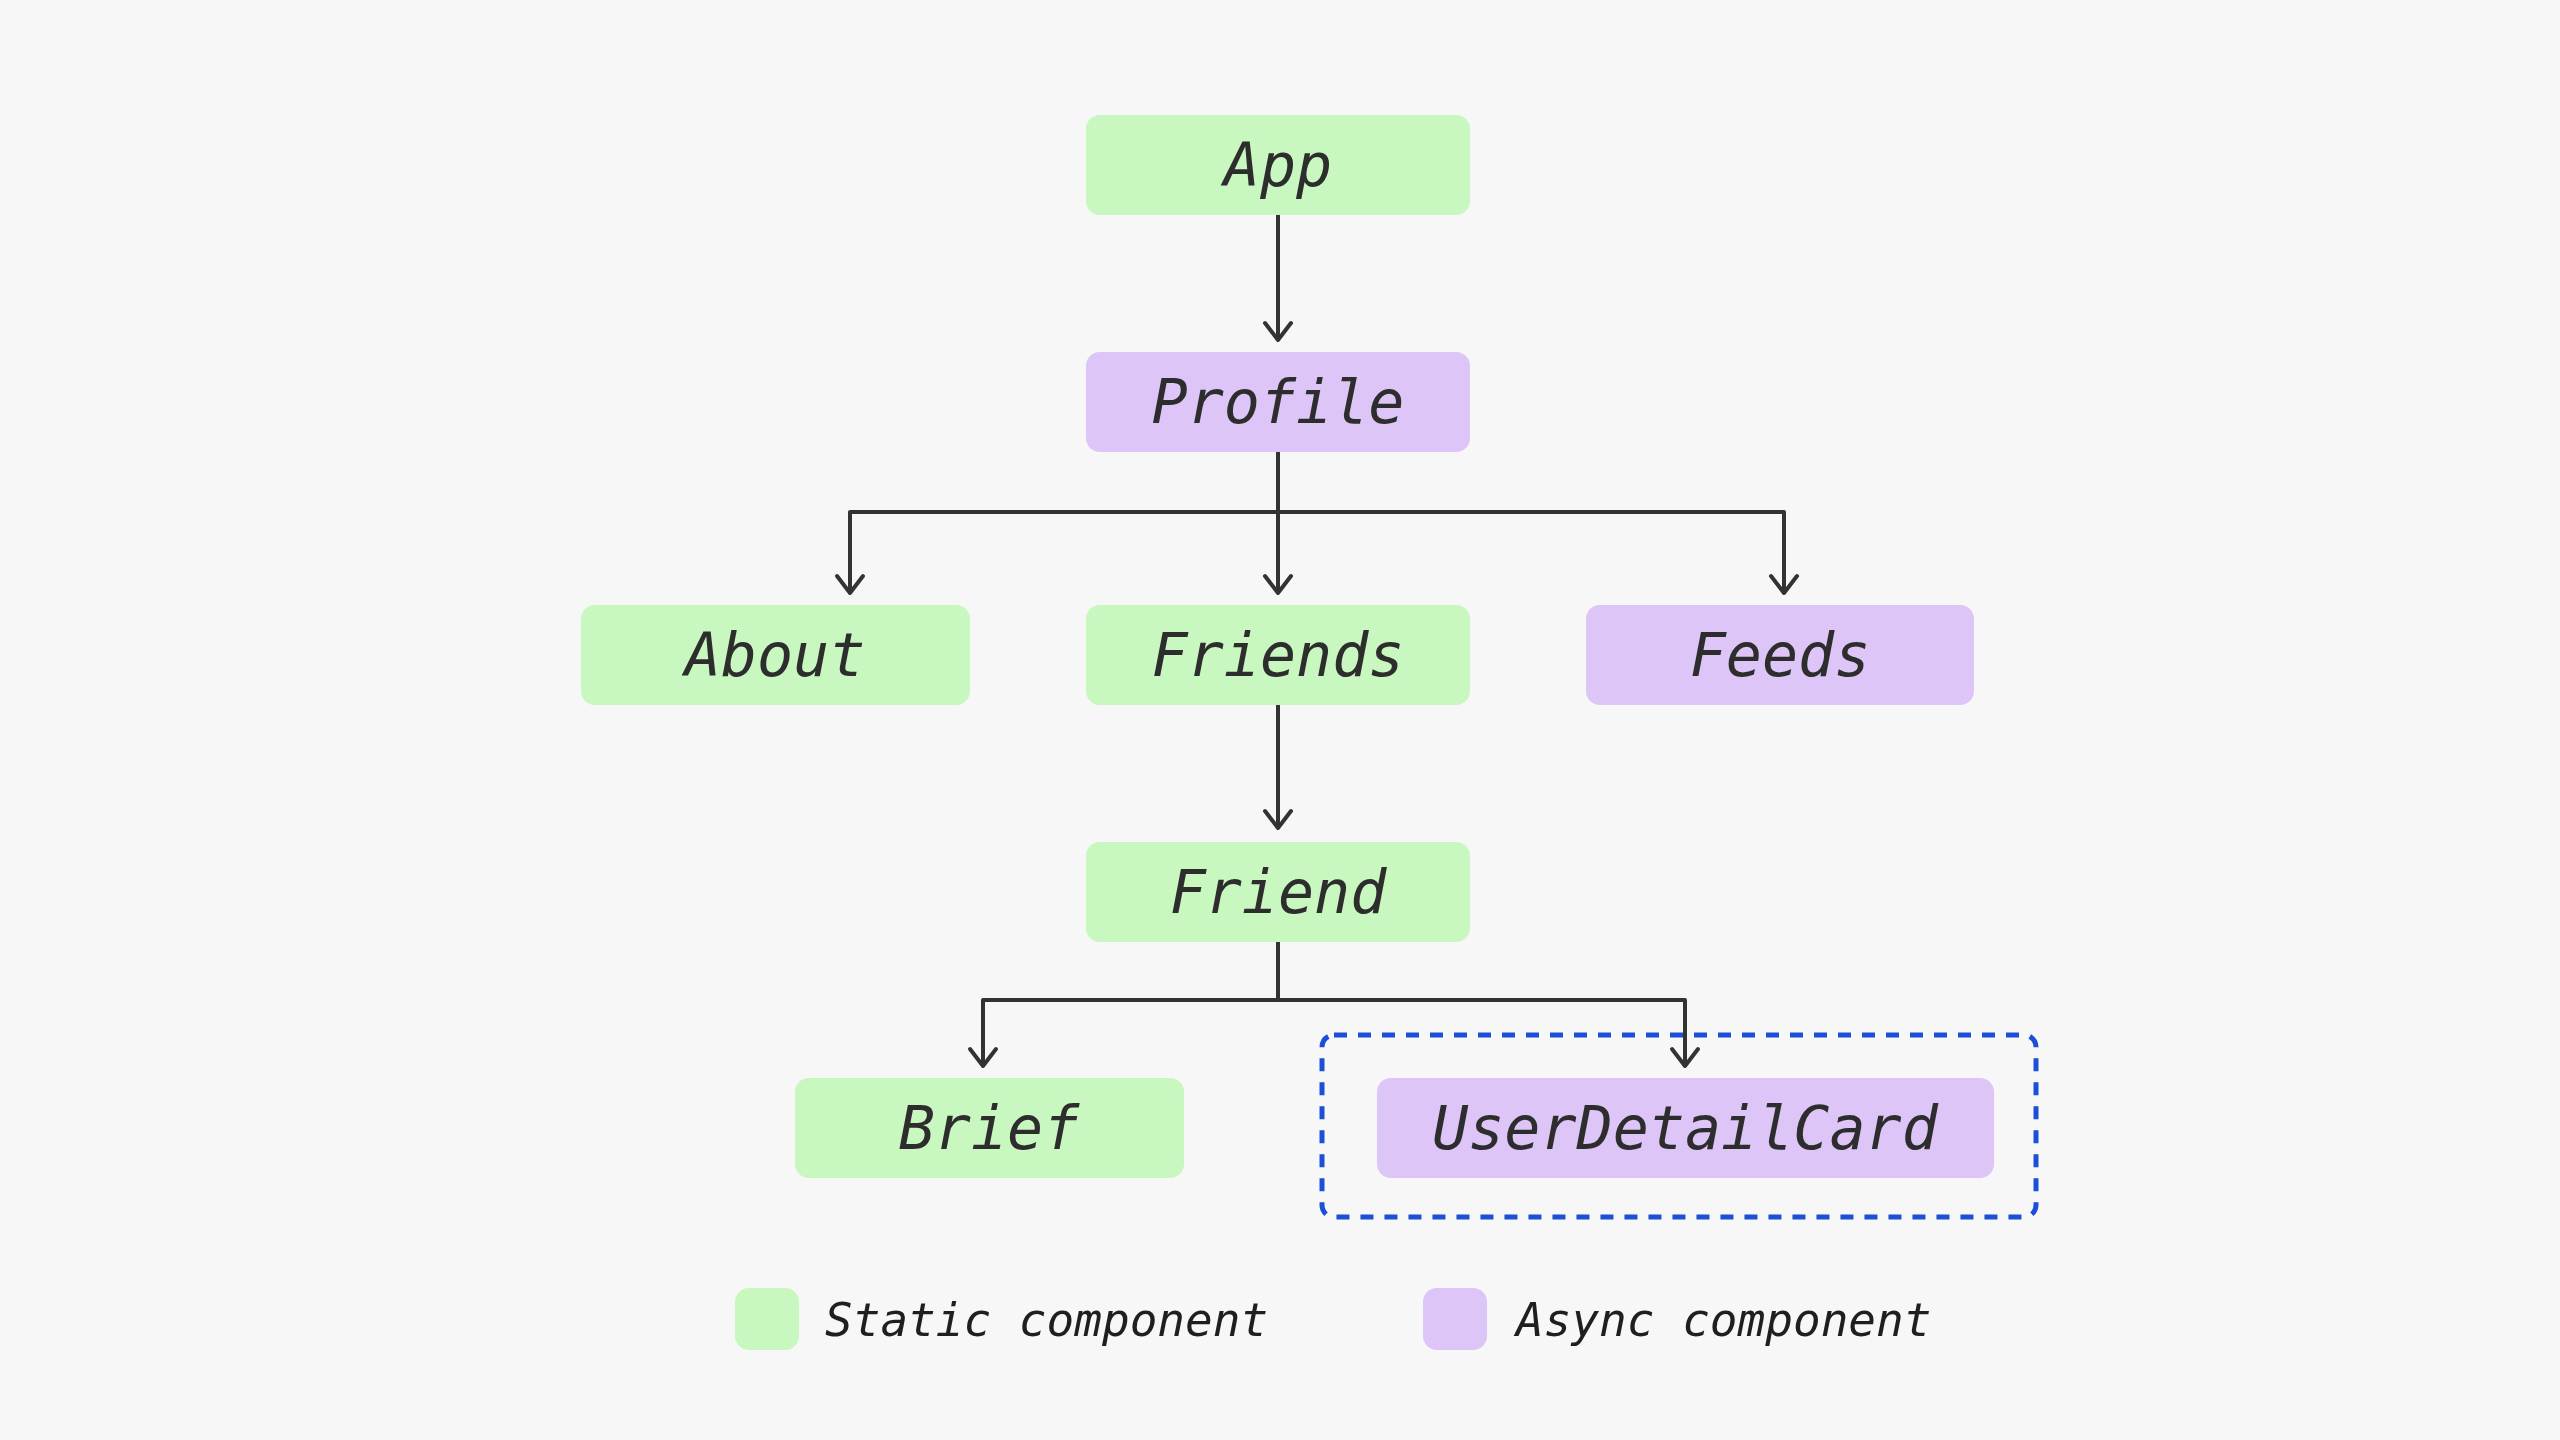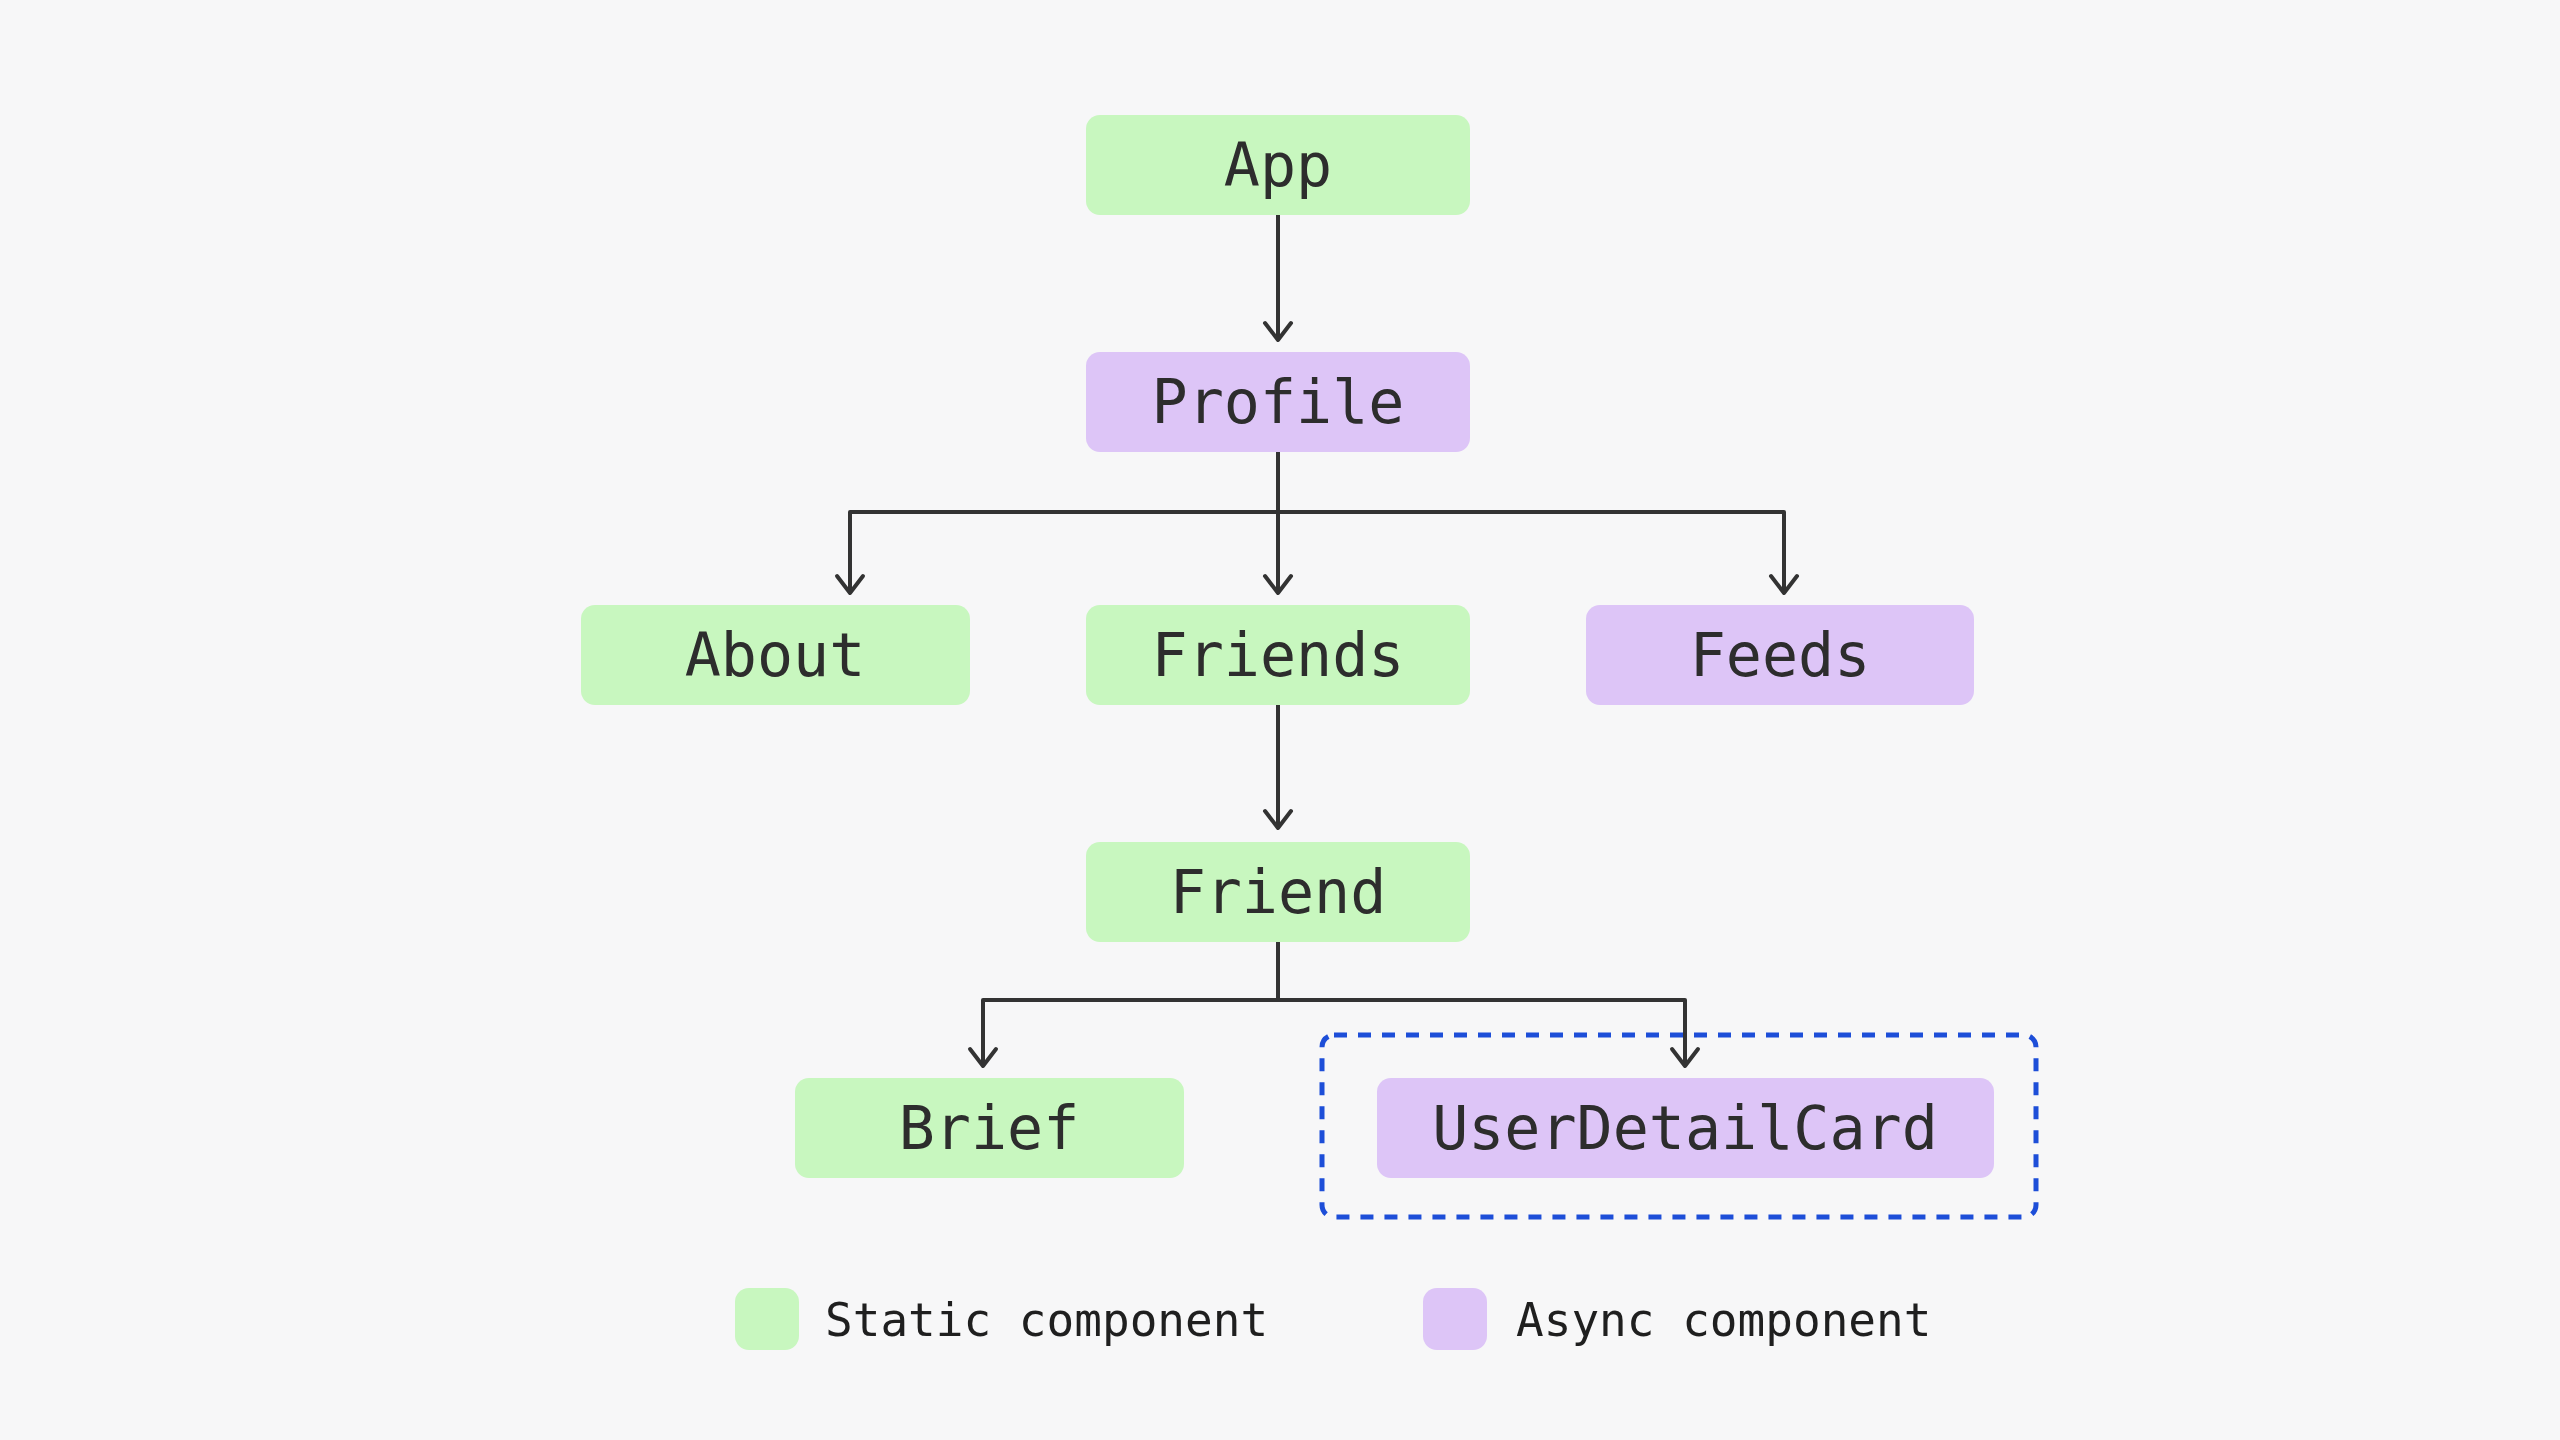--- a/index.html
+++ b/index.html
@@ -8,20 +8,21 @@
     width: 2560px;
     height: 1440px;
     background: #f7f7f8;
     overflow: hidden;
     font-family: "DejaVu Sans Mono", monospace;
   }
   .stage {
     position: relative;
     width: 2560px;
     height: 1135px;
+    font-style: italic;
   }
   svg { display: block; }
   .edge {
     stroke: #333333;
     stroke-width: 4;
     fill: none;
     stroke-linecap: round;
     stroke-linejoin: round;
   }
   .arrowhead {

